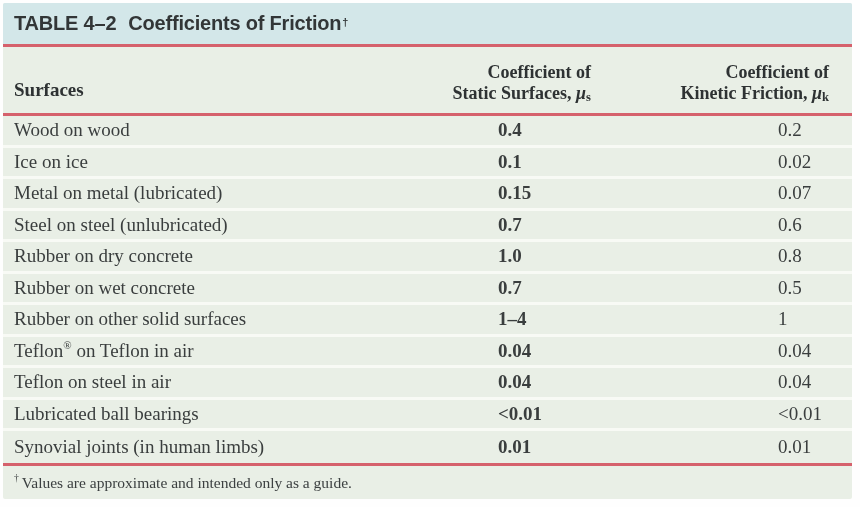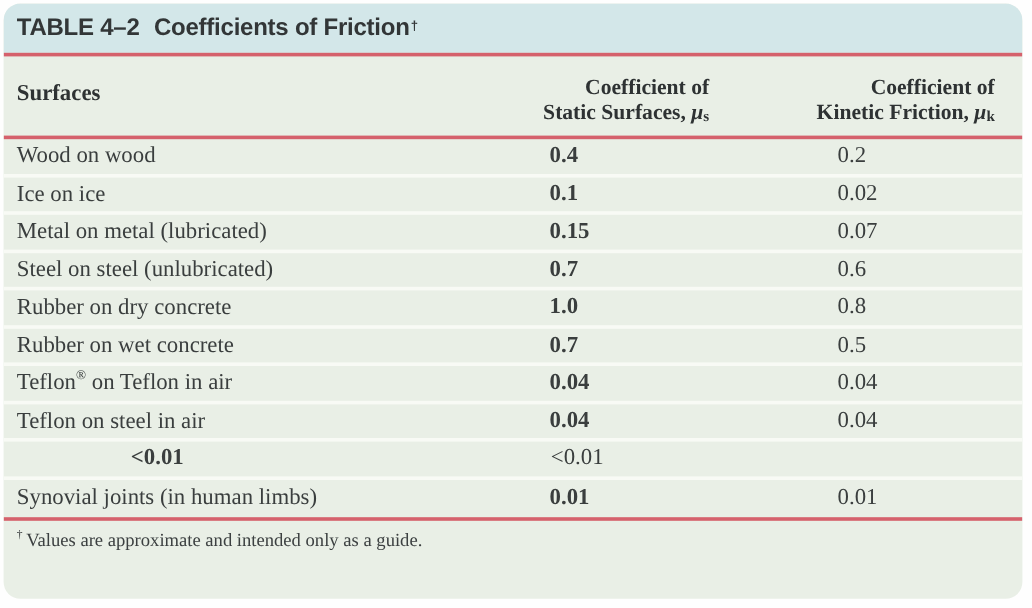--- a/index.html
+++ b/index.html
@@ -10,21 +10,21 @@
     height: 507px;
     overflow: hidden;
     font-family: "Liberation Serif", serif;
   }
   .card {
     position: absolute;
     left: 3px;
     top: 3px;
     width: 849px;
     height: 496px;
-    border-radius: 14px;
+    border-radius: 2px;
     background: var(--body-bg, #e9efe6);
     overflow: hidden;
   }
   .titlebar {
     height: 41px;
     background: var(--title-bg, #d3e7e9);
     display: flex;
     align-items: center;
     padding-left: 11px;
     font-family: "Liberation Sans", sans-serif;
@@ -46,21 +46,21 @@
   }
   .grid-cols {
     display: grid;
     grid-template-columns: 349px 239px 238px 1fr;
   }
   .header-row {
     height: 66px;
     align-items: end;
   }
   .h-surfaces {
-    padding: 0 0 24px 11px;
+    padding: 0 0 12px 11px;
     font-weight: bold;
     font-size: 19px;
     color: #2e3233;
   }
   .h-col {
     text-align: right;
     font-weight: bold;
     font-size: 18px;
     line-height: 21px;
     padding-bottom: 7px;
@@ -73,20 +73,21 @@
     top: 2px;
     vertical-align: baseline;
   }
   .row {
     height: 31.5px;
     box-sizing: border-box;
     border-bottom: 3px solid var(--separator, #f8faf5);
     align-items: center;
     font-size: 19px;
     color: #3a3e3e;
+    gap: 40px;
   }
   .row:last-child { border-bottom: none; }
   .cell-surface { padding-left: 11px; white-space: nowrap; }
   .cell-surface sup {
     font-size: 58%;
     position: relative;
     top: -1px;
   }
   .cell-static { padding-left: 106px; font-weight: bold; }
   .cell-kinetic { padding-left: 107px; }
@@ -179,40 +180,51 @@
 
       <div class="grid-cols row">
         <div class="cell-surface">
           <span>Rubber on wet concrete</span><sup></sup><span></span>
         </div>
         <div class="cell-static">0.7</div>
         <div class="cell-kinetic">0.5</div>
         <div></div>
       </div>
 
+      <div class="grid-cols row">
+        <div class="cell-surface">
+          <span>Rubber on other solid surfaces</span><sup></sup><span></span>
+        </div>
+        <div class="cell-static">1–4</div>
+        <div class="cell-kinetic">1</div>
+        <div></div>
+      </div>
 
       <div class="grid-cols row">
         <div class="cell-surface">
           <span>Teflon</span><sup>®</sup><span> on Teflon in air</span>
         </div>
         <div class="cell-static">0.04</div>
         <div class="cell-kinetic">0.04</div>
         <div></div>
       </div>
 
       <div class="grid-cols row">
         <div class="cell-surface">
           <span>Teflon on steel in air</span><sup></sup><span></span>
         </div>
         <div class="cell-static">0.04</div>
         <div class="cell-kinetic">0.04</div>
         <div></div>
       </div>
 
       <div class="grid-cols row">
+        <div class="cell-surface">
+          <span>Lubricated ball bearings</span><sup></sup><span></span>
+        </div>
         <div class="cell-static">&lt;0.01</div>
         <div class="cell-kinetic">&lt;0.01</div>
         <div></div>
       </div>
 
       <div class="grid-cols row">
         <div class="cell-surface">
           <span>Synovial joints (in human limbs)</span><sup></sup><span></span>
         </div>
         <div class="cell-static">0.01</div>

